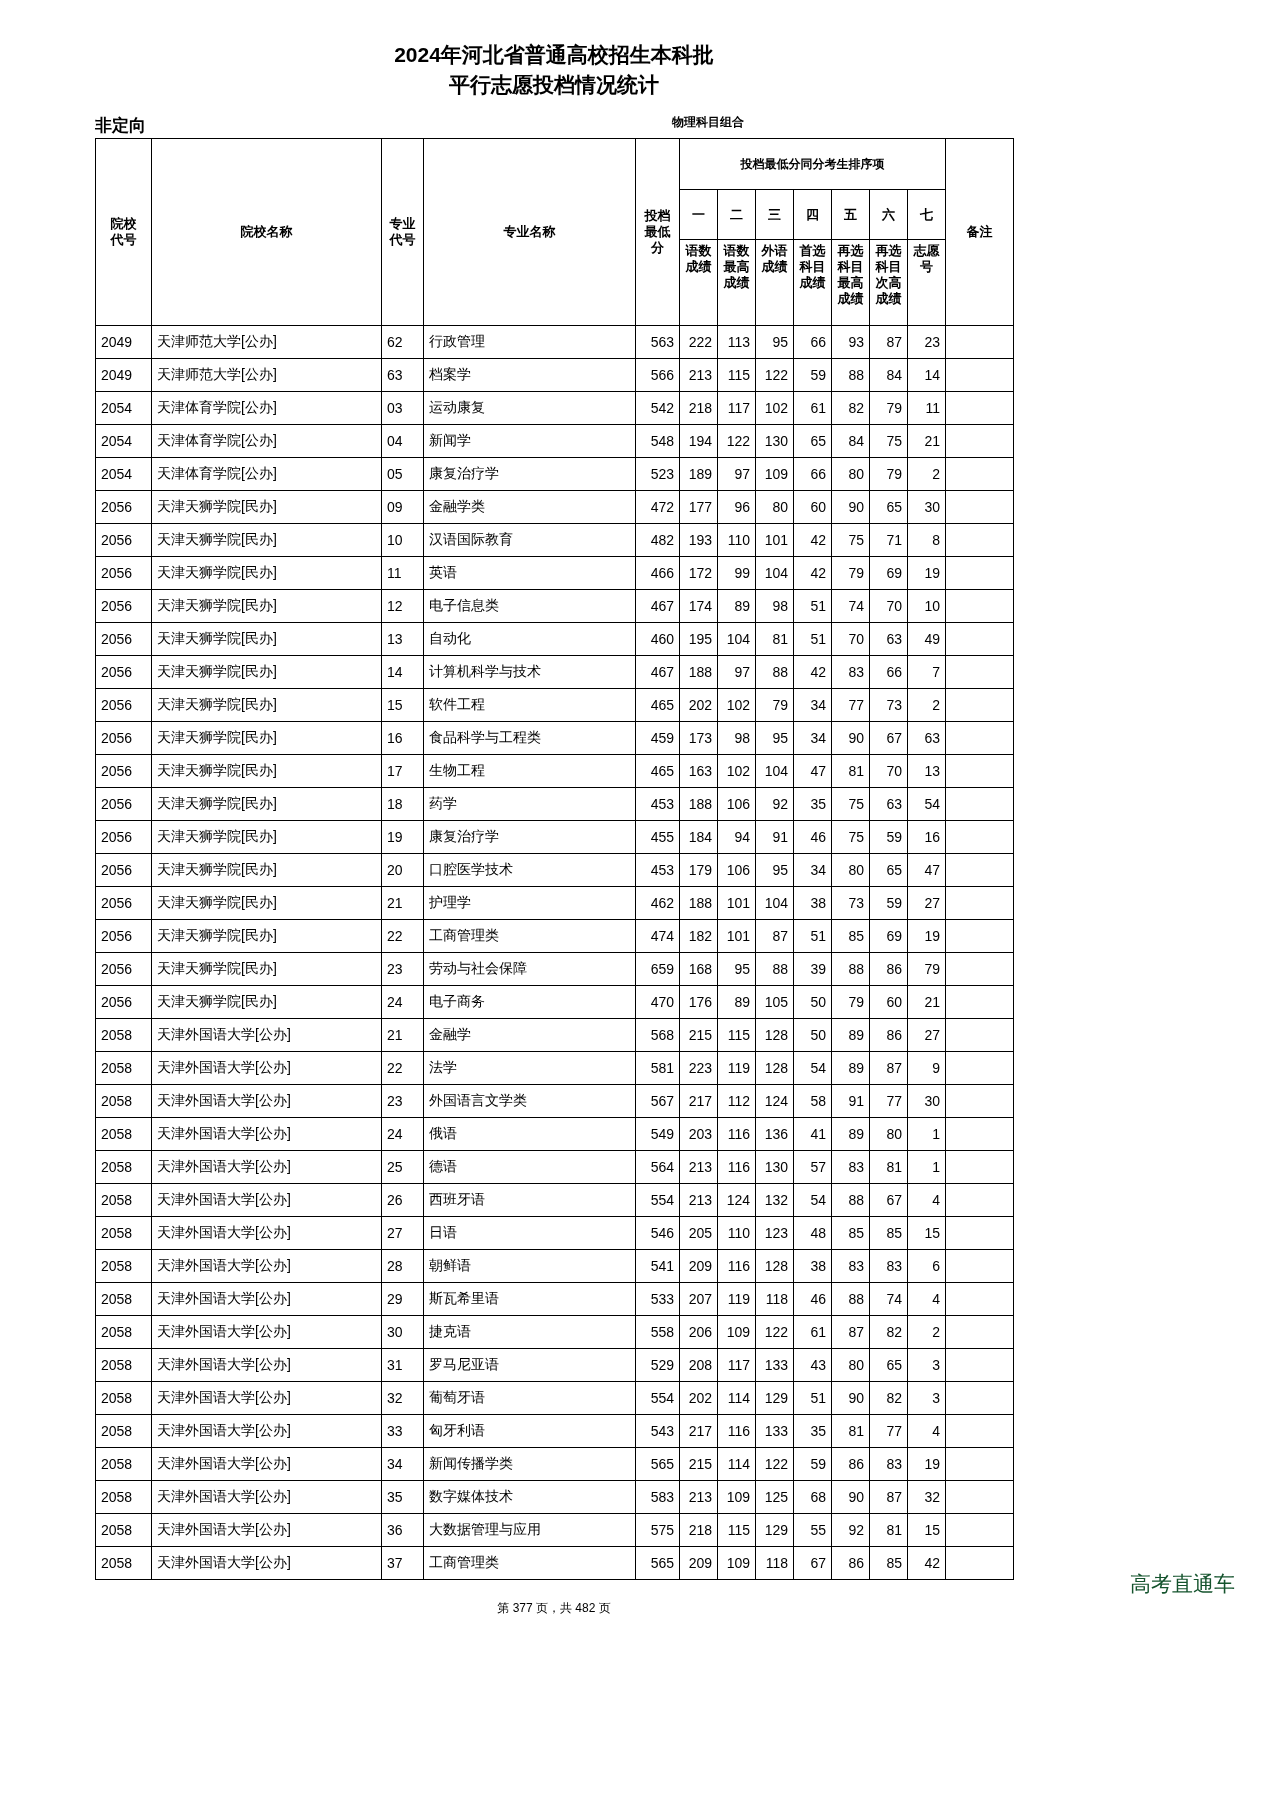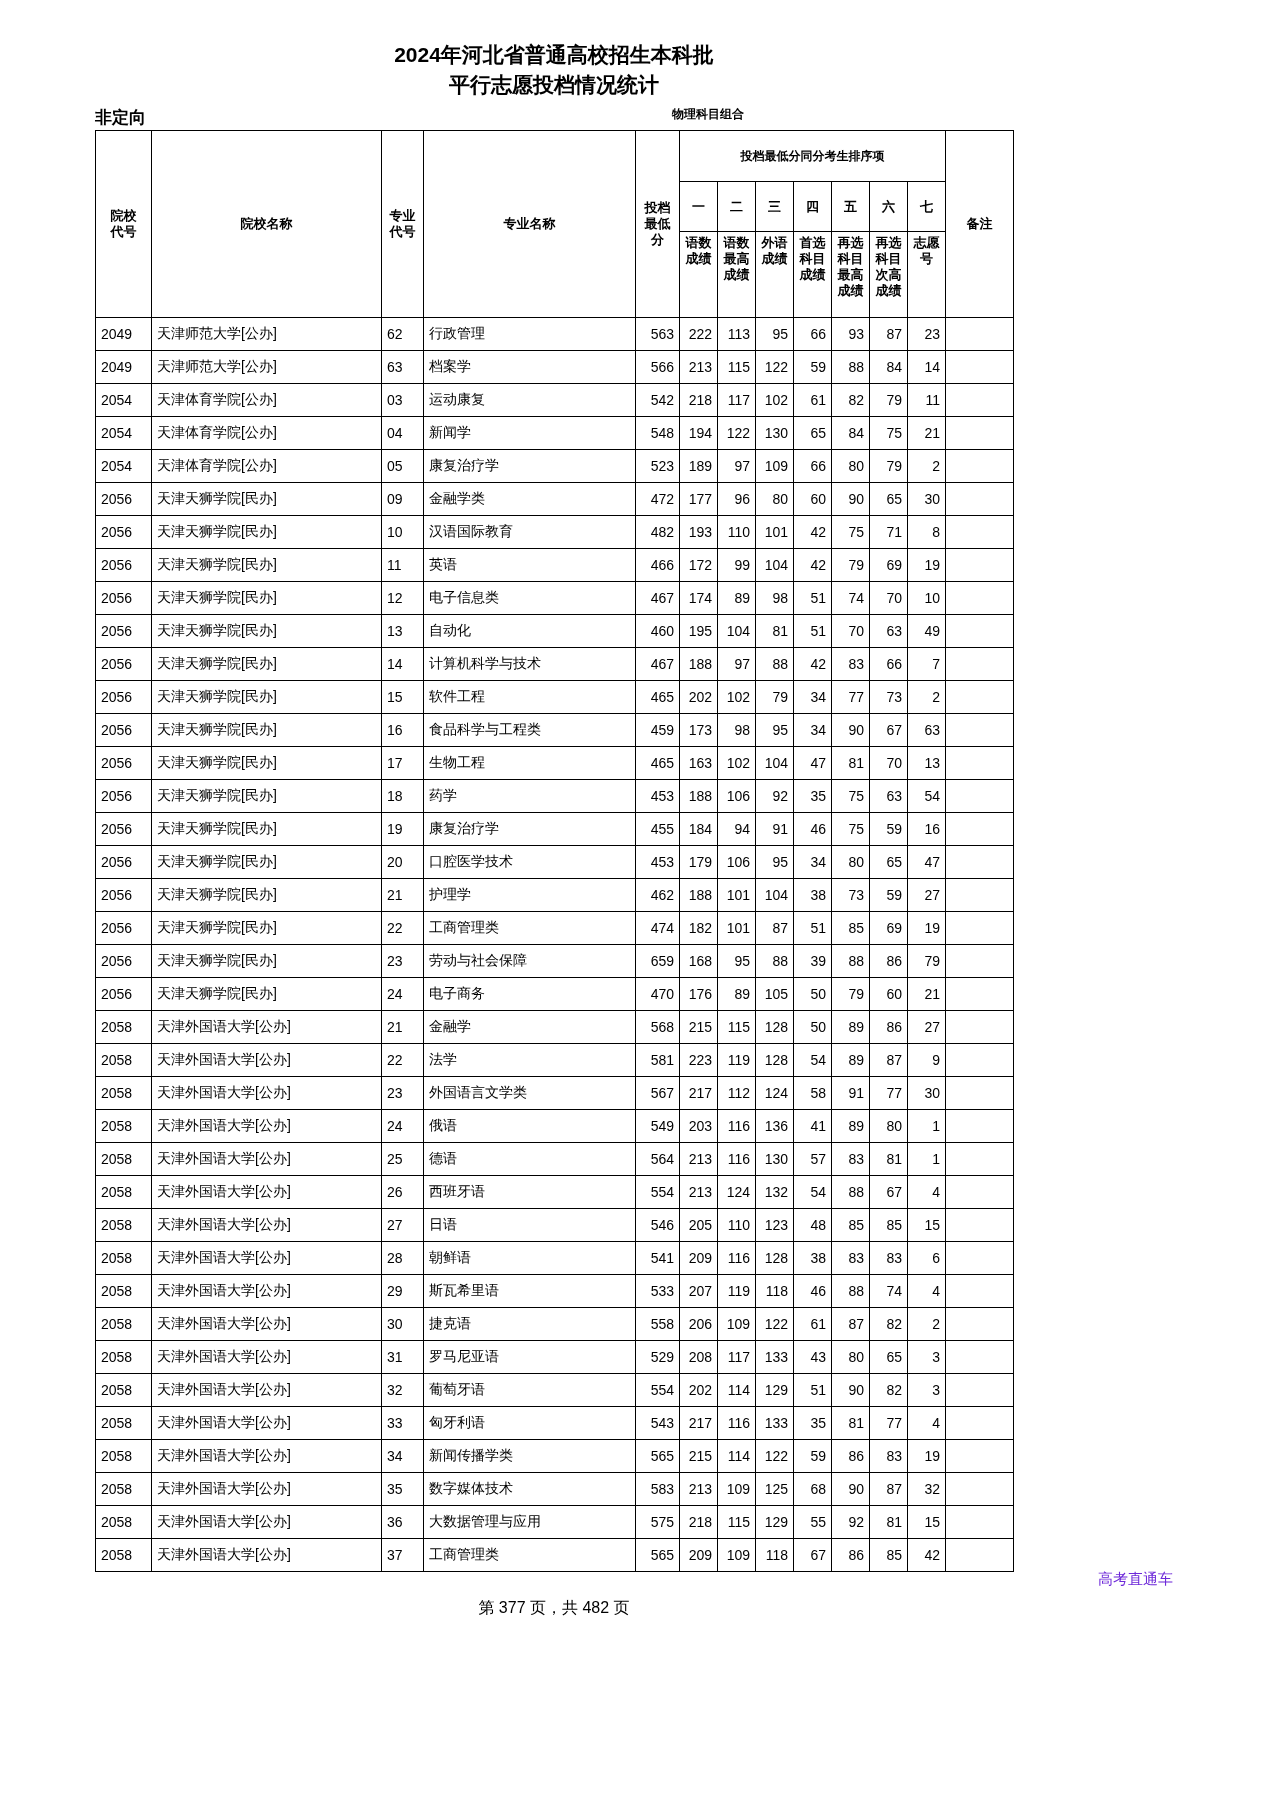--- a/index.html
+++ b/index.html
@@ -20,21 +20,21 @@
   }
   .title-line {
     text-align: center;
     font-size: 21px;
     font-weight: 700;
     line-height: 30px;
   }
   .labels-row {
     position: relative;
     height: 26px;
-    margin-top: 4px;
+    margin-top: 12px;
   }
   .orientation-label {
     position: absolute;
     left: 0;
     top: 2px;
     font-size: 17px;
     font-weight: 700;
   }
   .subject-label {
     position: absolute;
@@ -80,30 +80,30 @@
   .main td {
     height: 33px;
     font-size: 14px;
     vertical-align: middle;
     padding: 0 5px;
     white-space: nowrap;
   }
   .main td.t-left { text-align: left; }
   .main td.t-right { text-align: right; }
   .footer {
-    margin-top: 26px;
+    margin-top: 20px;
     text-align: center;
-    font-size: 16px;
+    font-size: 12px;
   }
   .watermark {
     position: absolute;
-    left: 1098px;
+    left: 1130px;
     top: 1570px;
-    font-size: 15px;
-    color: #6d28d9;
+    font-size: 21px;
+    color: #14532d;
   }
 </style>
 </head>
 <body>
 
 <div class="page">
 
   <div class="title-line">2024年河北省普通高校招生本科批</div>
   <div class="title-line">平行志愿投档情况统计</div>
 

